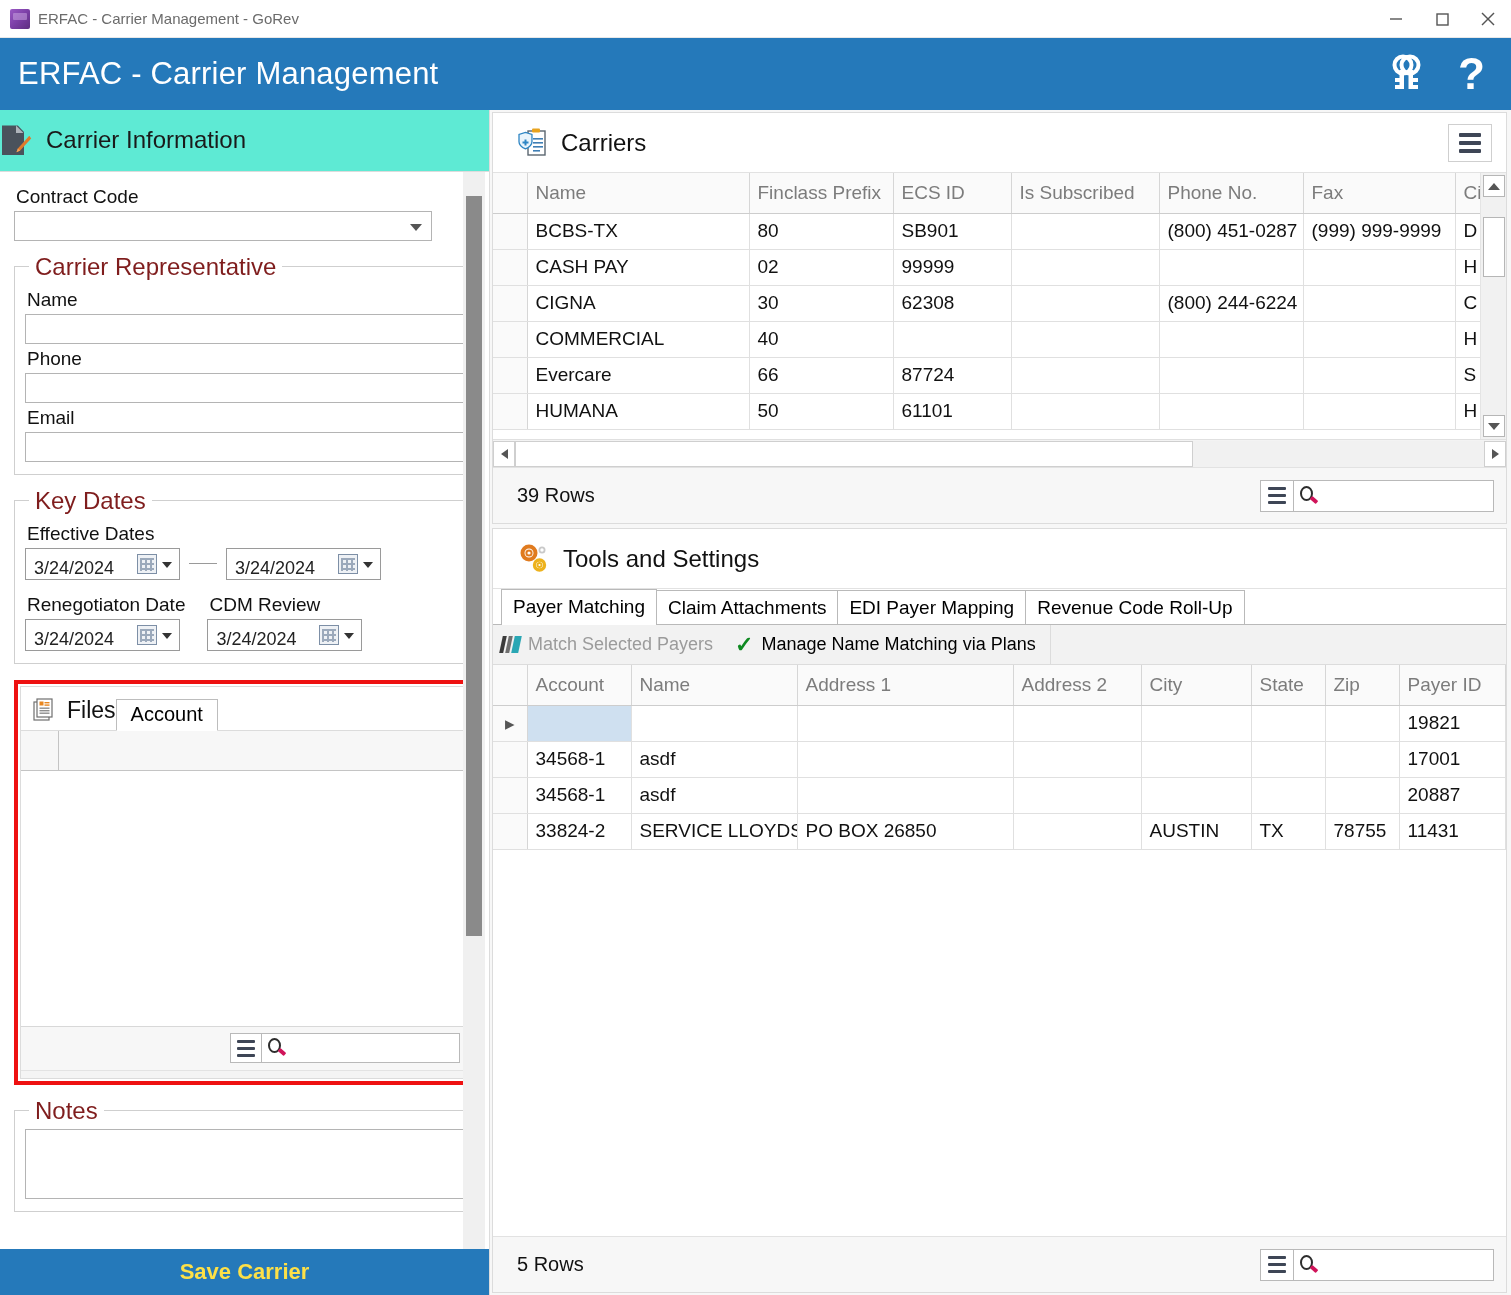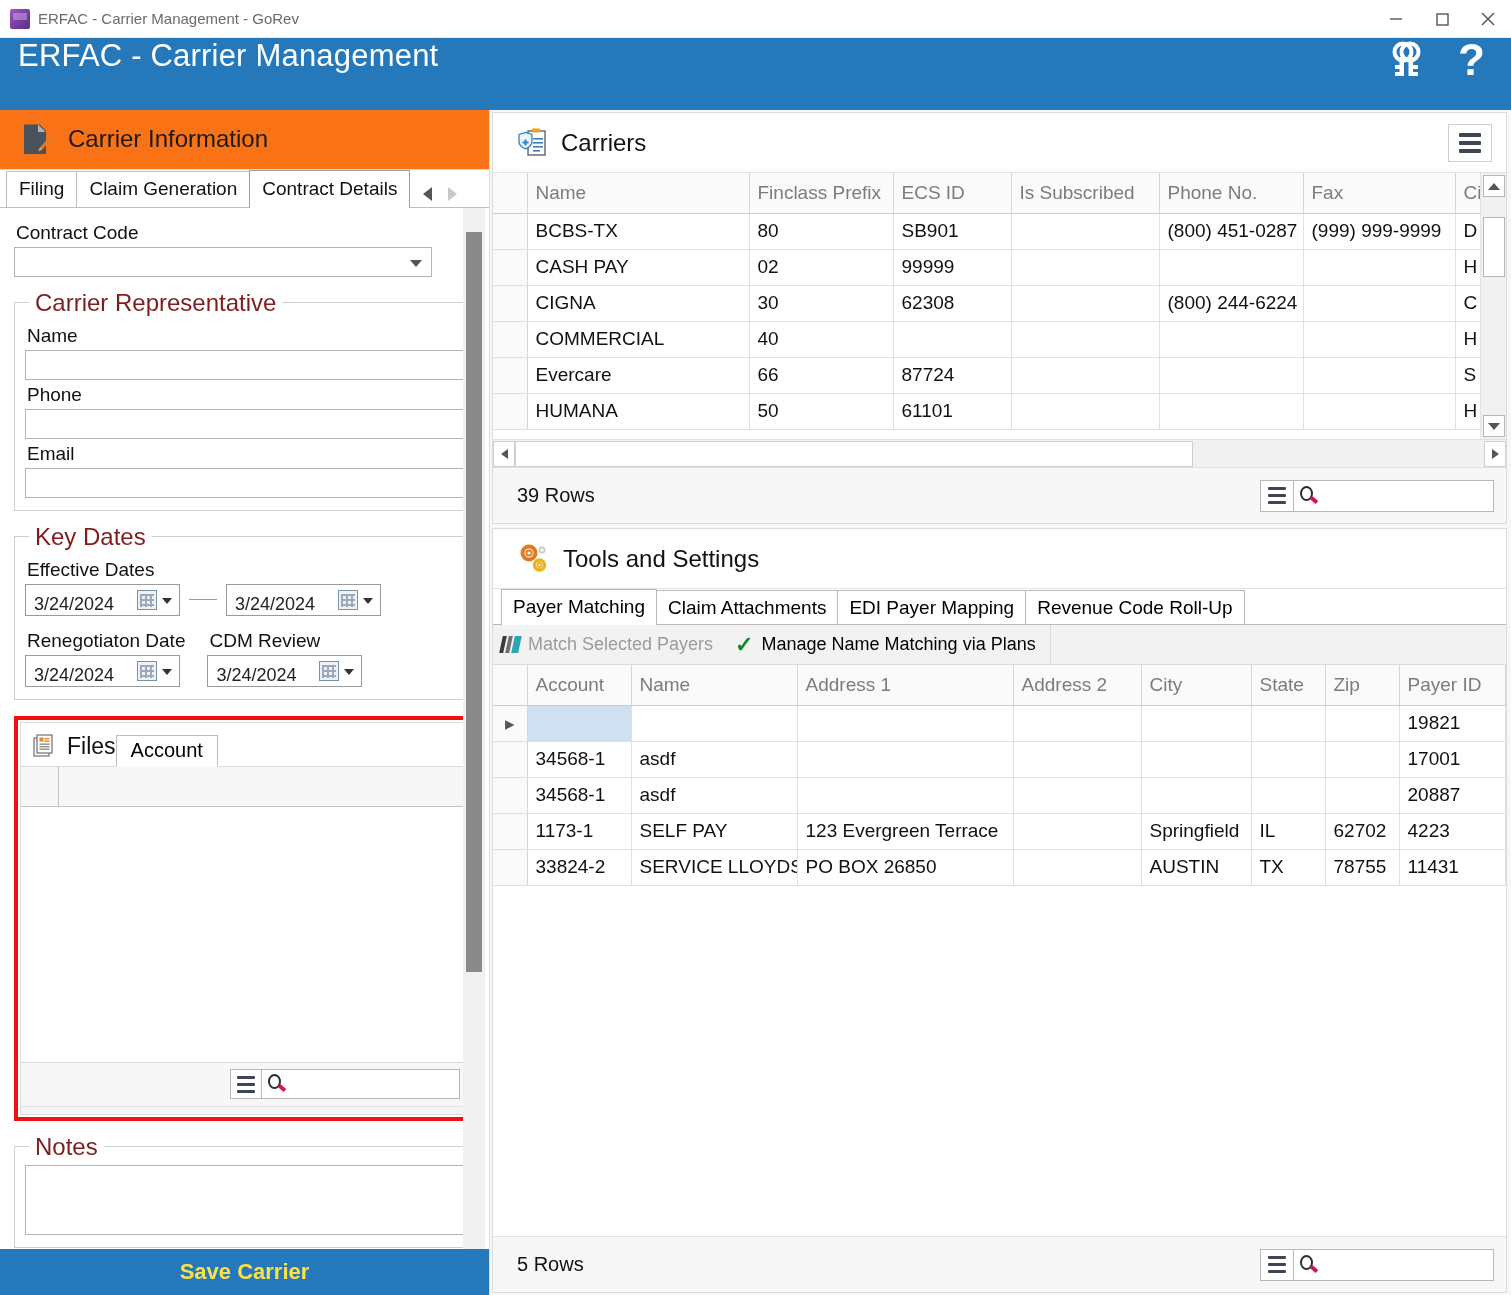--- a/index.html
+++ b/index.html
@@ -41,21 +41,21 @@
     width: 46px; height: 38px;
     display:flex; align-items:center; justify-content:center;
     color:#555;
   }
   .winbtn svg { display:block; }
 
   
   .appheader {
     height: 72px;
     background: #2579ba;
-    display:flex; align-items:flex-start;
+    display:flex; align-items:center;
     padding: 0 20px 0 18px;
     color:#fff;
   }
   .appheader .title { font-size: 31px; font-weight: 400; letter-spacing:.2px; }
   .appheader .spacer { flex:1; }
   .hdr-icon { margin-left: 26px; display:flex; align-items:center; justify-content:center; }
   .hdr-qmark { font-size: 44px; line-height: 44px; font-weight:700; color:#fff; margin-left: 30px; margin-right: 6px;}
 
   
   .body {
@@ -75,23 +75,22 @@
     background:#f7f7f7;
     padding: 2px 4px 2px 2px;
     gap: 4px;
     min-width:0;
   }
 
   
   .panel-hd {
     display:flex; align-items:center;
     height: 62px;
-    padding-left: 22px;
     border-bottom: 1px solid #dcdcdc;
-    background:#f97316;
+    background:#5eead4;
     position:relative;
   }
   .panel-hd .ptitle { font-size: 24px; color:#1a1a1a; margin-left: 12px; }
 
   
   .icon-carrierinfo { width:34px; height:32px; position:relative; }
   .icon-carrierinfo .doc {
     position:absolute; left:2px; top:1px; width:22px; height:30px;
     background:#4a525c;
     clip-path: polygon(0 0, 72% 0, 100% 22%, 100% 100%, 0 100%);
@@ -417,29 +416,20 @@
         <div class="doc"></div>
         <div class="fold"></div>
         <svg class="pen" viewBox="0 0 24 24" width="24" height="24">
           <path d="M20 3 L22 6 L10 19 L6 21 L7.5 17 Z" fill="#e07b2a"></path>
           <path d="M7.5 17 L6 21 L10 19 Z" fill="#f0a15c"></path>
         </svg>
       </div>
       <div class="ptitle">Carrier Information</div>
     </div>
 
-    <div class="tabstrip">
-      <div class="tab">Filing</div>
-      <div class="tab">Claim Generation</div>
-      <div class="tab active">Contract Details</div>
-      <div class="tabnav">
-        <div class="tri-l"></div>
-        <div class="tri-r"></div>
-      </div>
-    </div>
 
     <div class="form-scroll">
       <div class="form-inner">
 
         <div class="fieldlabel">Contract Code</div>
         <div class="combobox">
           <div class="arrow"></div>
         </div>
 
         <fieldset class="group">
@@ -806,31 +796,20 @@
                 <td>asdf</td>
                 <td></td>
                 <td></td>
                 <td></td>
                 <td></td>
                 <td></td>
                 <td>20887</td>
               </tr>
               <tr>
                 <td class="rowhdr"></td>
-                <td>1173-1</td>
-                <td>SELF PAY</td>
-                <td>123 Evergreen Terrace</td>
-                <td></td>
-                <td>Springfield</td>
-                <td>IL</td>
-                <td>62702</td>
-                <td>4223</td>
-              </tr>
-              <tr>
-                <td class="rowhdr"></td>
                 <td>33824-2</td>
                 <td>SERVICE LLOYDS</td>
                 <td>PO BOX 26850</td>
                 <td></td>
                 <td>AUSTIN</td>
                 <td>TX</td>
                 <td>78755</td>
                 <td>11431</td>
               </tr>
             </tbody>

